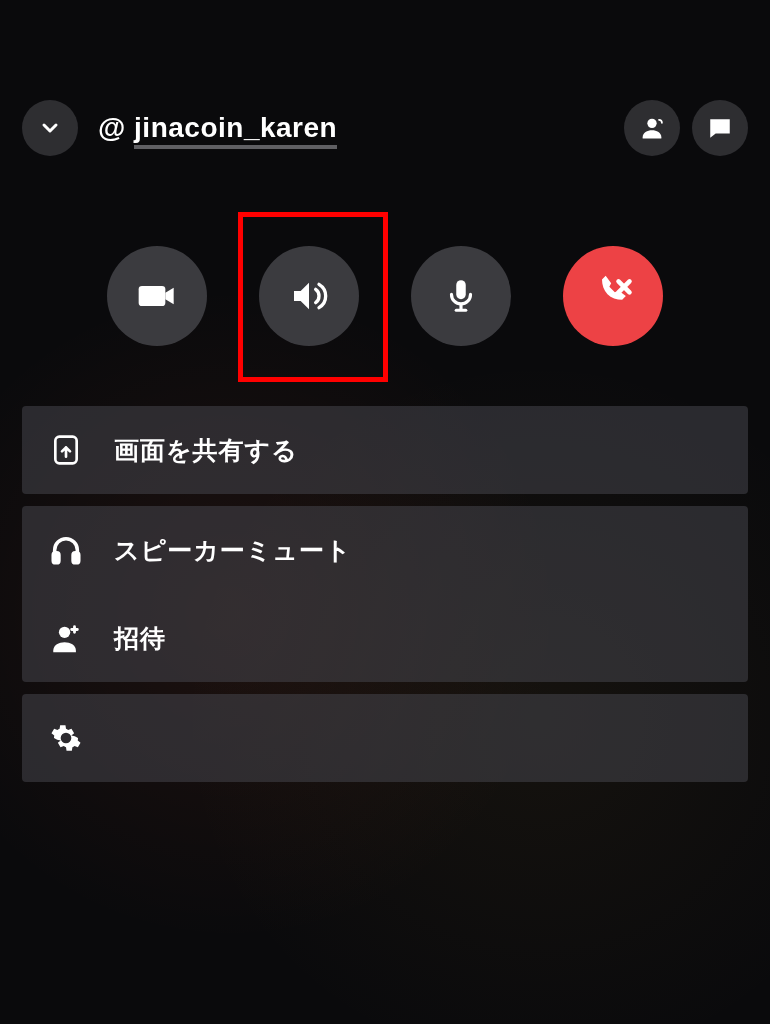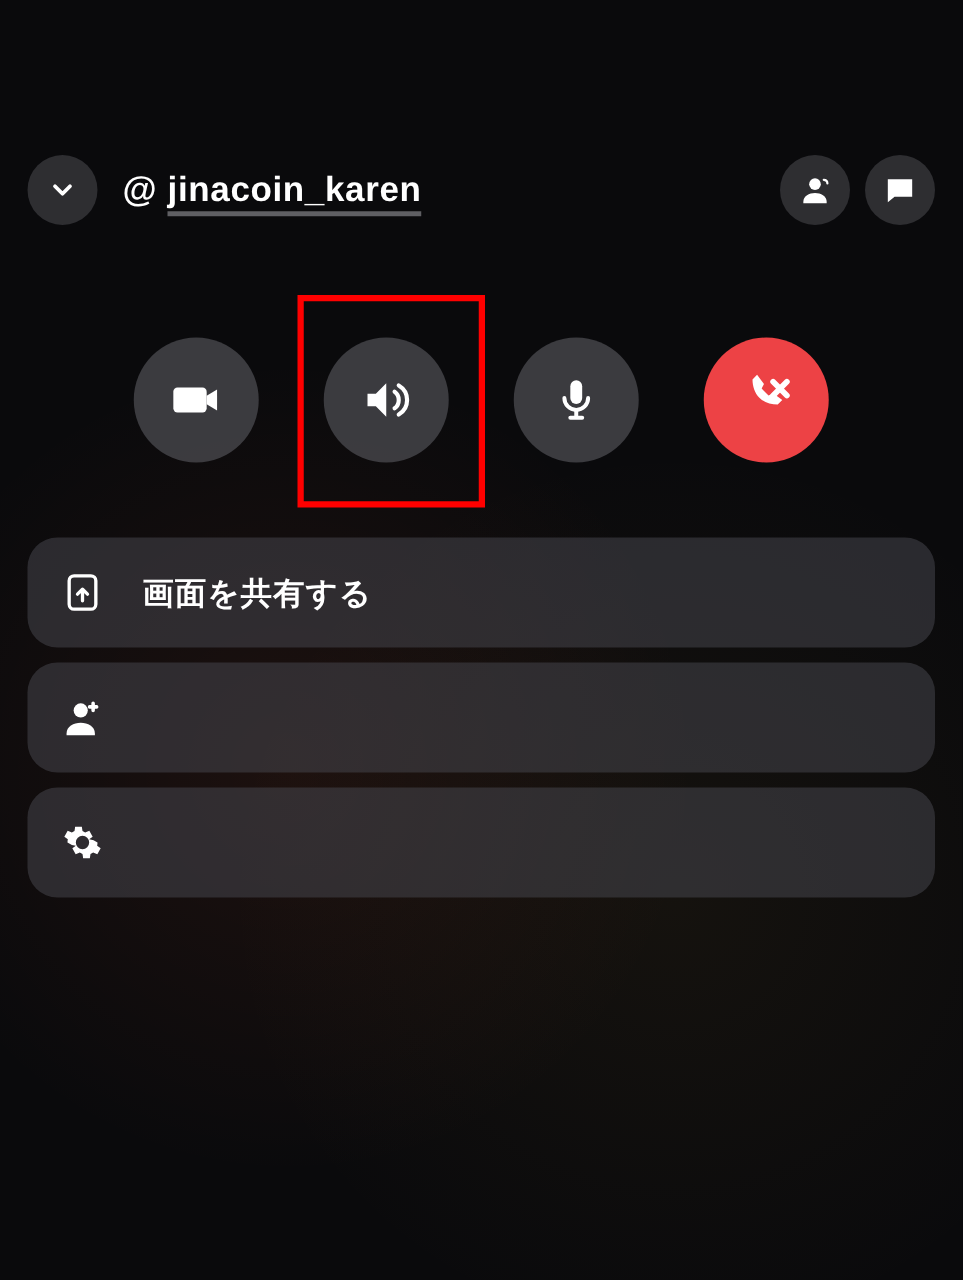--- a/index.html
+++ b/index.html
@@ -20,21 +20,20 @@
     }
     .container {
       position: relative;
       padding: 0 22px;
     }
     .header {
       display: flex;
       align-items: center;
       padding: 100px 0 40px 0;
       gap: 20px;
-      margin-top: 24px;
     }
     .dropdown-btn {
       width: 56px;
       height: 56px;
       border-radius: 50%;
       background: rgba(70,70,75,0.6);
       display: flex;
       align-items: center;
       justify-content: center;
       cursor: pointer;
@@ -88,21 +87,21 @@
       position: absolute;
       border: 5px solid #ff0000;
       width: 150px;
       height: 170px;
       top: 16px;
       left: 216px;
       pointer-events: none;
     }
     .panel {
       background: rgba(70,70,76,0.55);
-      border-radius: 24px;
+      border-radius: 4px;
       margin-bottom: 12px;
     }
     .panel-row {
       display: flex;
       align-items: center;
       padding: 26px 26px;
       gap: 30px;
       cursor: pointer;
     }
     .panel-icon {
@@ -210,26 +209,37 @@
             <path d="M9 13l3-3 3 3M12 10v7" stroke-linecap="round" stroke-linejoin="round"></path>
           </svg>
       </div>
       <div class="panel-label">画面を共有する</div>
     </div>
   </div>
 
   <div class="panel">
     <div class="panel-row">
       <div class="panel-icon">
+        <svg width="34" height="34" viewBox="0 0 24 24" fill="none" stroke="#fff" stroke-width="2.5">
+            <path d="M4 14v-2a8 8 0 0116 0v2"></path>
+            <rect x="3" y="14" width="4" height="7" rx="1.5" fill="#fff"></rect>
+            <rect x="17" y="14" width="4" height="7" rx="1.5" fill="#fff"></rect>
+          </svg>
+      </div>
+      <div class="panel-label">スピーカーミュート</div>
+    </div>
+    <div class="panel-row">
+      <div class="panel-icon">
         <svg width="34" height="34" viewBox="0 0 24 24" fill="#fff">
             <circle cx="11" cy="8" r="4"></circle>
             <path d="M3 21c0-4 4-6 8-6s8 2 8 6v1H3z"></path>
             <path d="M18 4v4M16 6h4" stroke="#fff" stroke-width="2" stroke-linecap="round"></path>
           </svg>
       </div>
+      <div class="panel-label">招待</div>
     </div>
   </div>
 
   <div class="panel">
     <div class="panel-row">
       <div class="panel-icon">
         <svg width="32" height="32" viewBox="0 0 24 24" fill="#fff">
             <path d="M12 8a4 4 0 100 8 4 4 0 000-8zm9 4a9 9 0 01-.2 1.9l2.1 1.6-2 3.5-2.5-1a7 7 0 01-1.6.9l-.4 2.6h-4l-.4-2.6a7 7 0 01-1.6-.9l-2.5 1-2-3.5 2.1-1.6A9 9 0 013 12a9 9 0 01.2-1.9L1.1 8.5l2-3.5 2.5 1a7 7 0 011.6-.9L7.6 2.5h4l.4 2.6a7 7 0 011.6.9l2.5-1 2 3.5-2.1 1.6A9 9 0 0121 12z"></path>
           </svg>
       </div>

